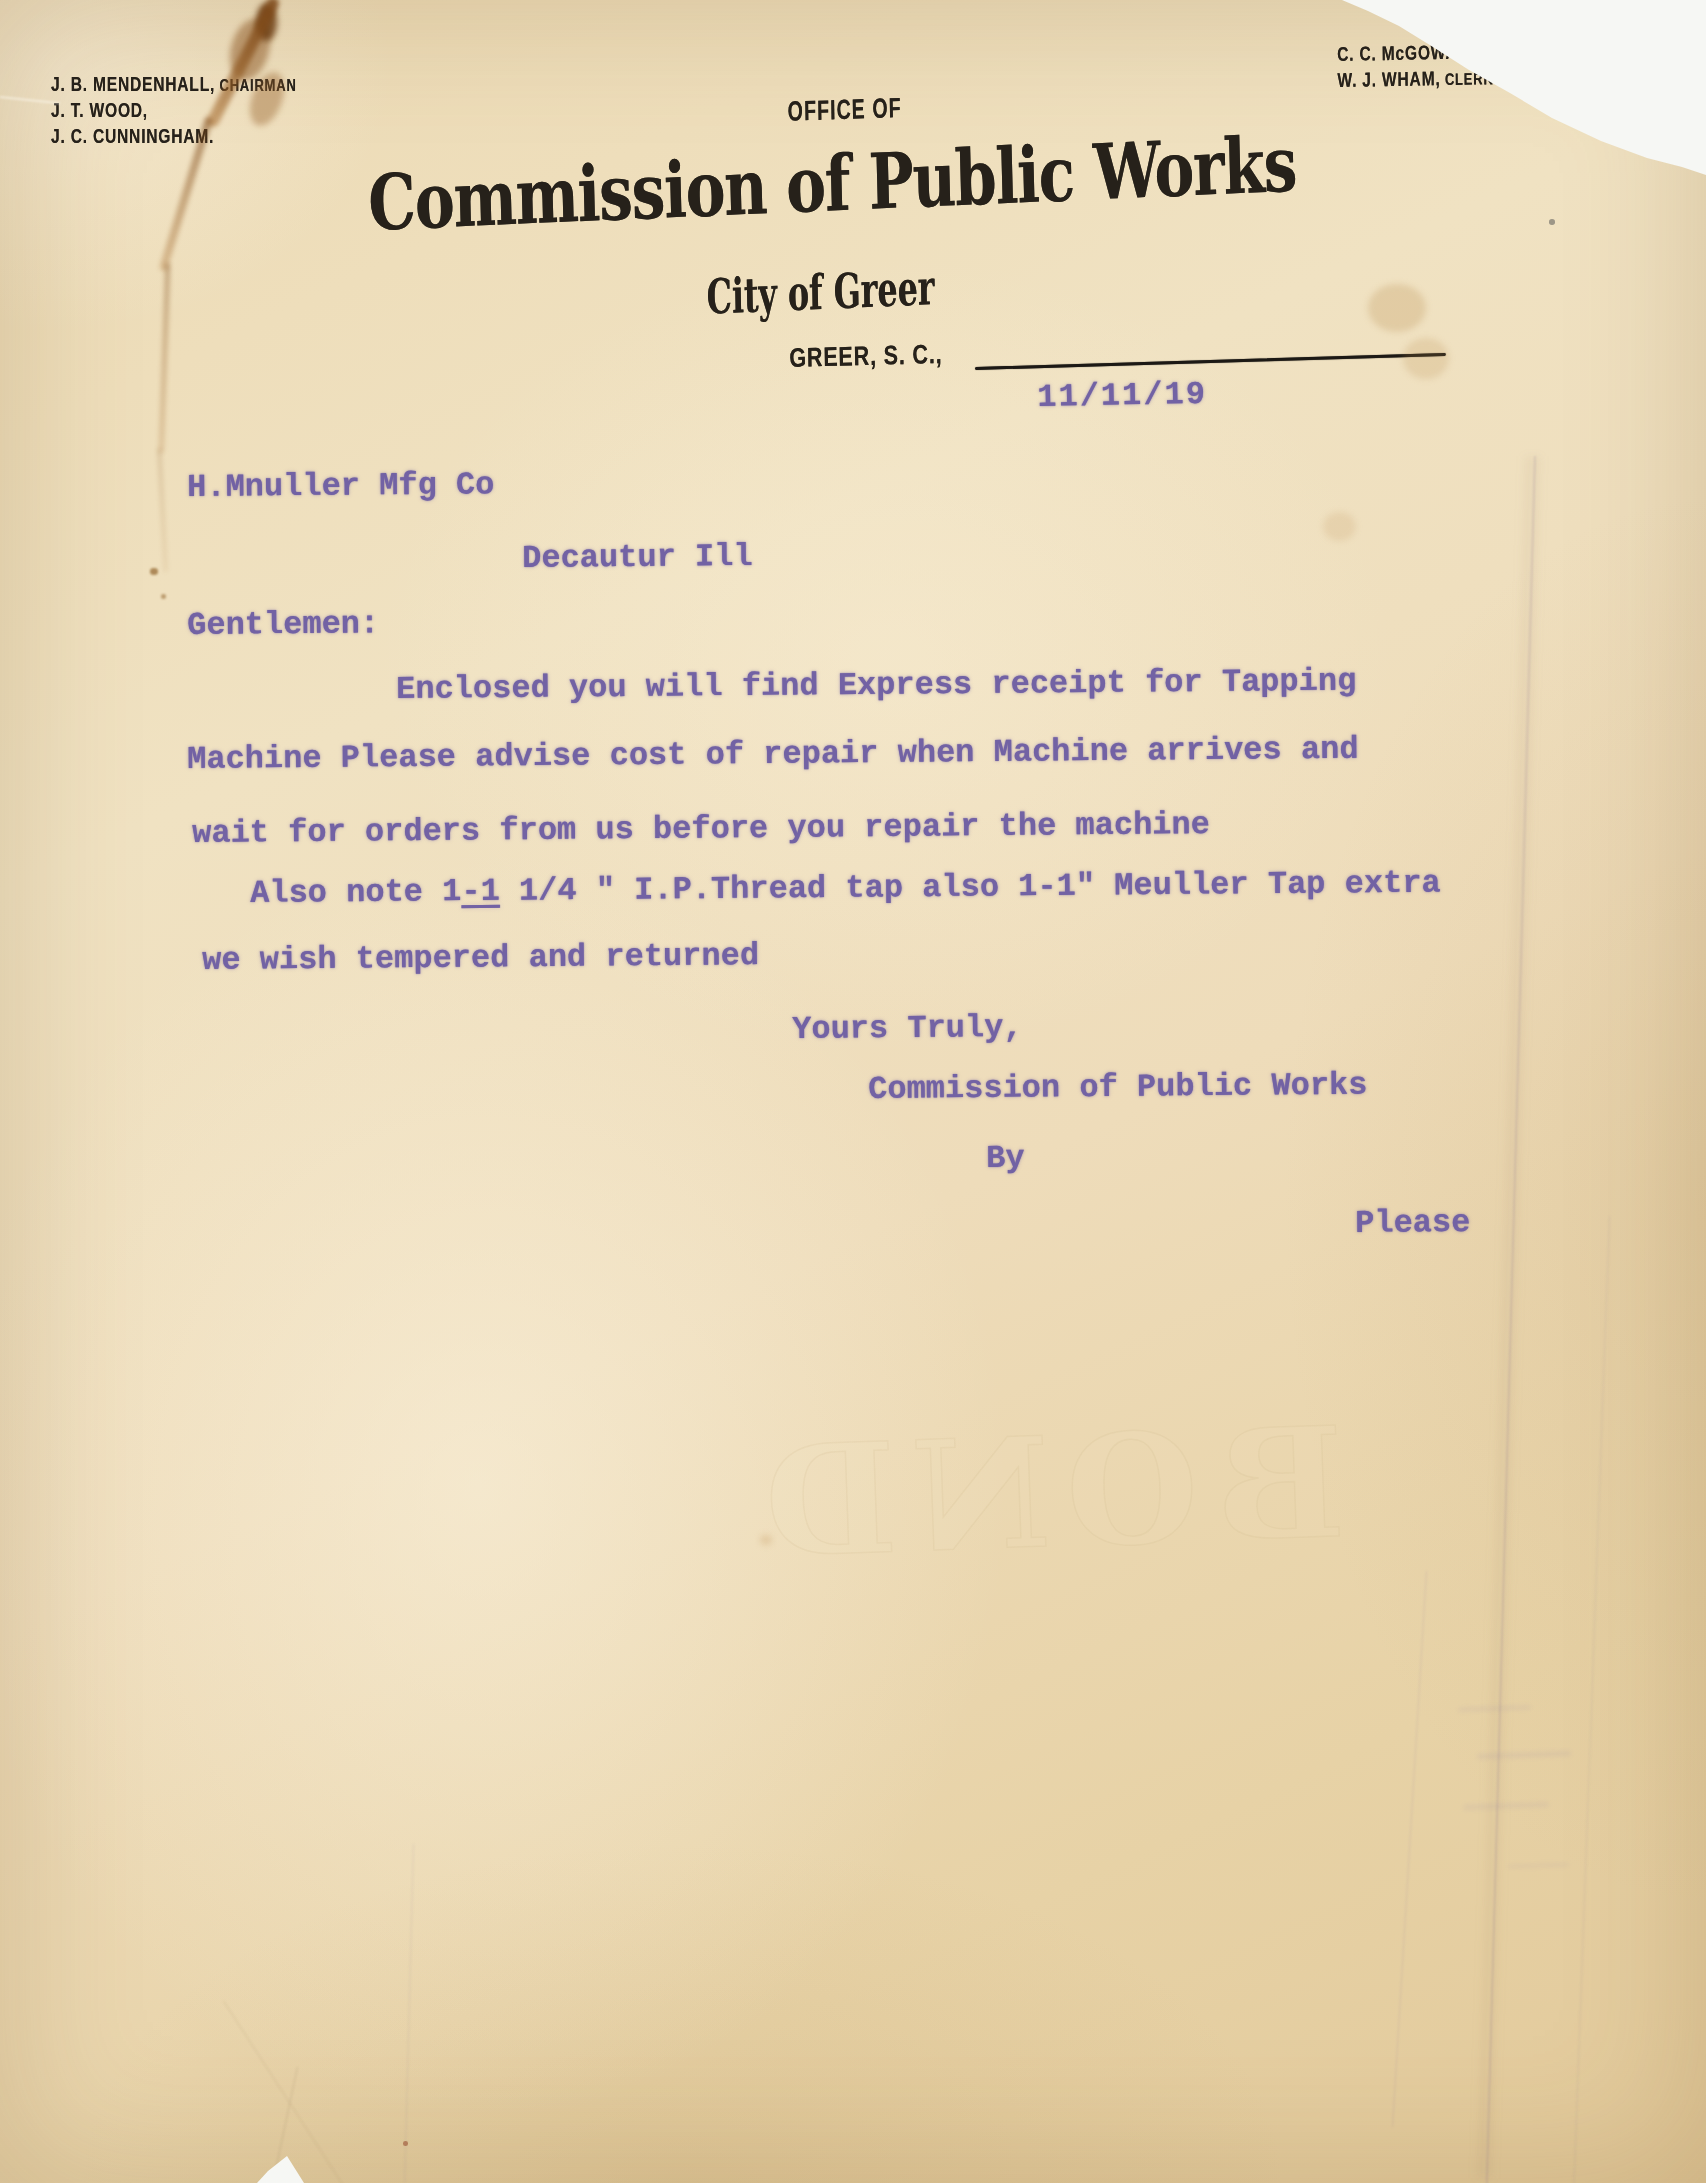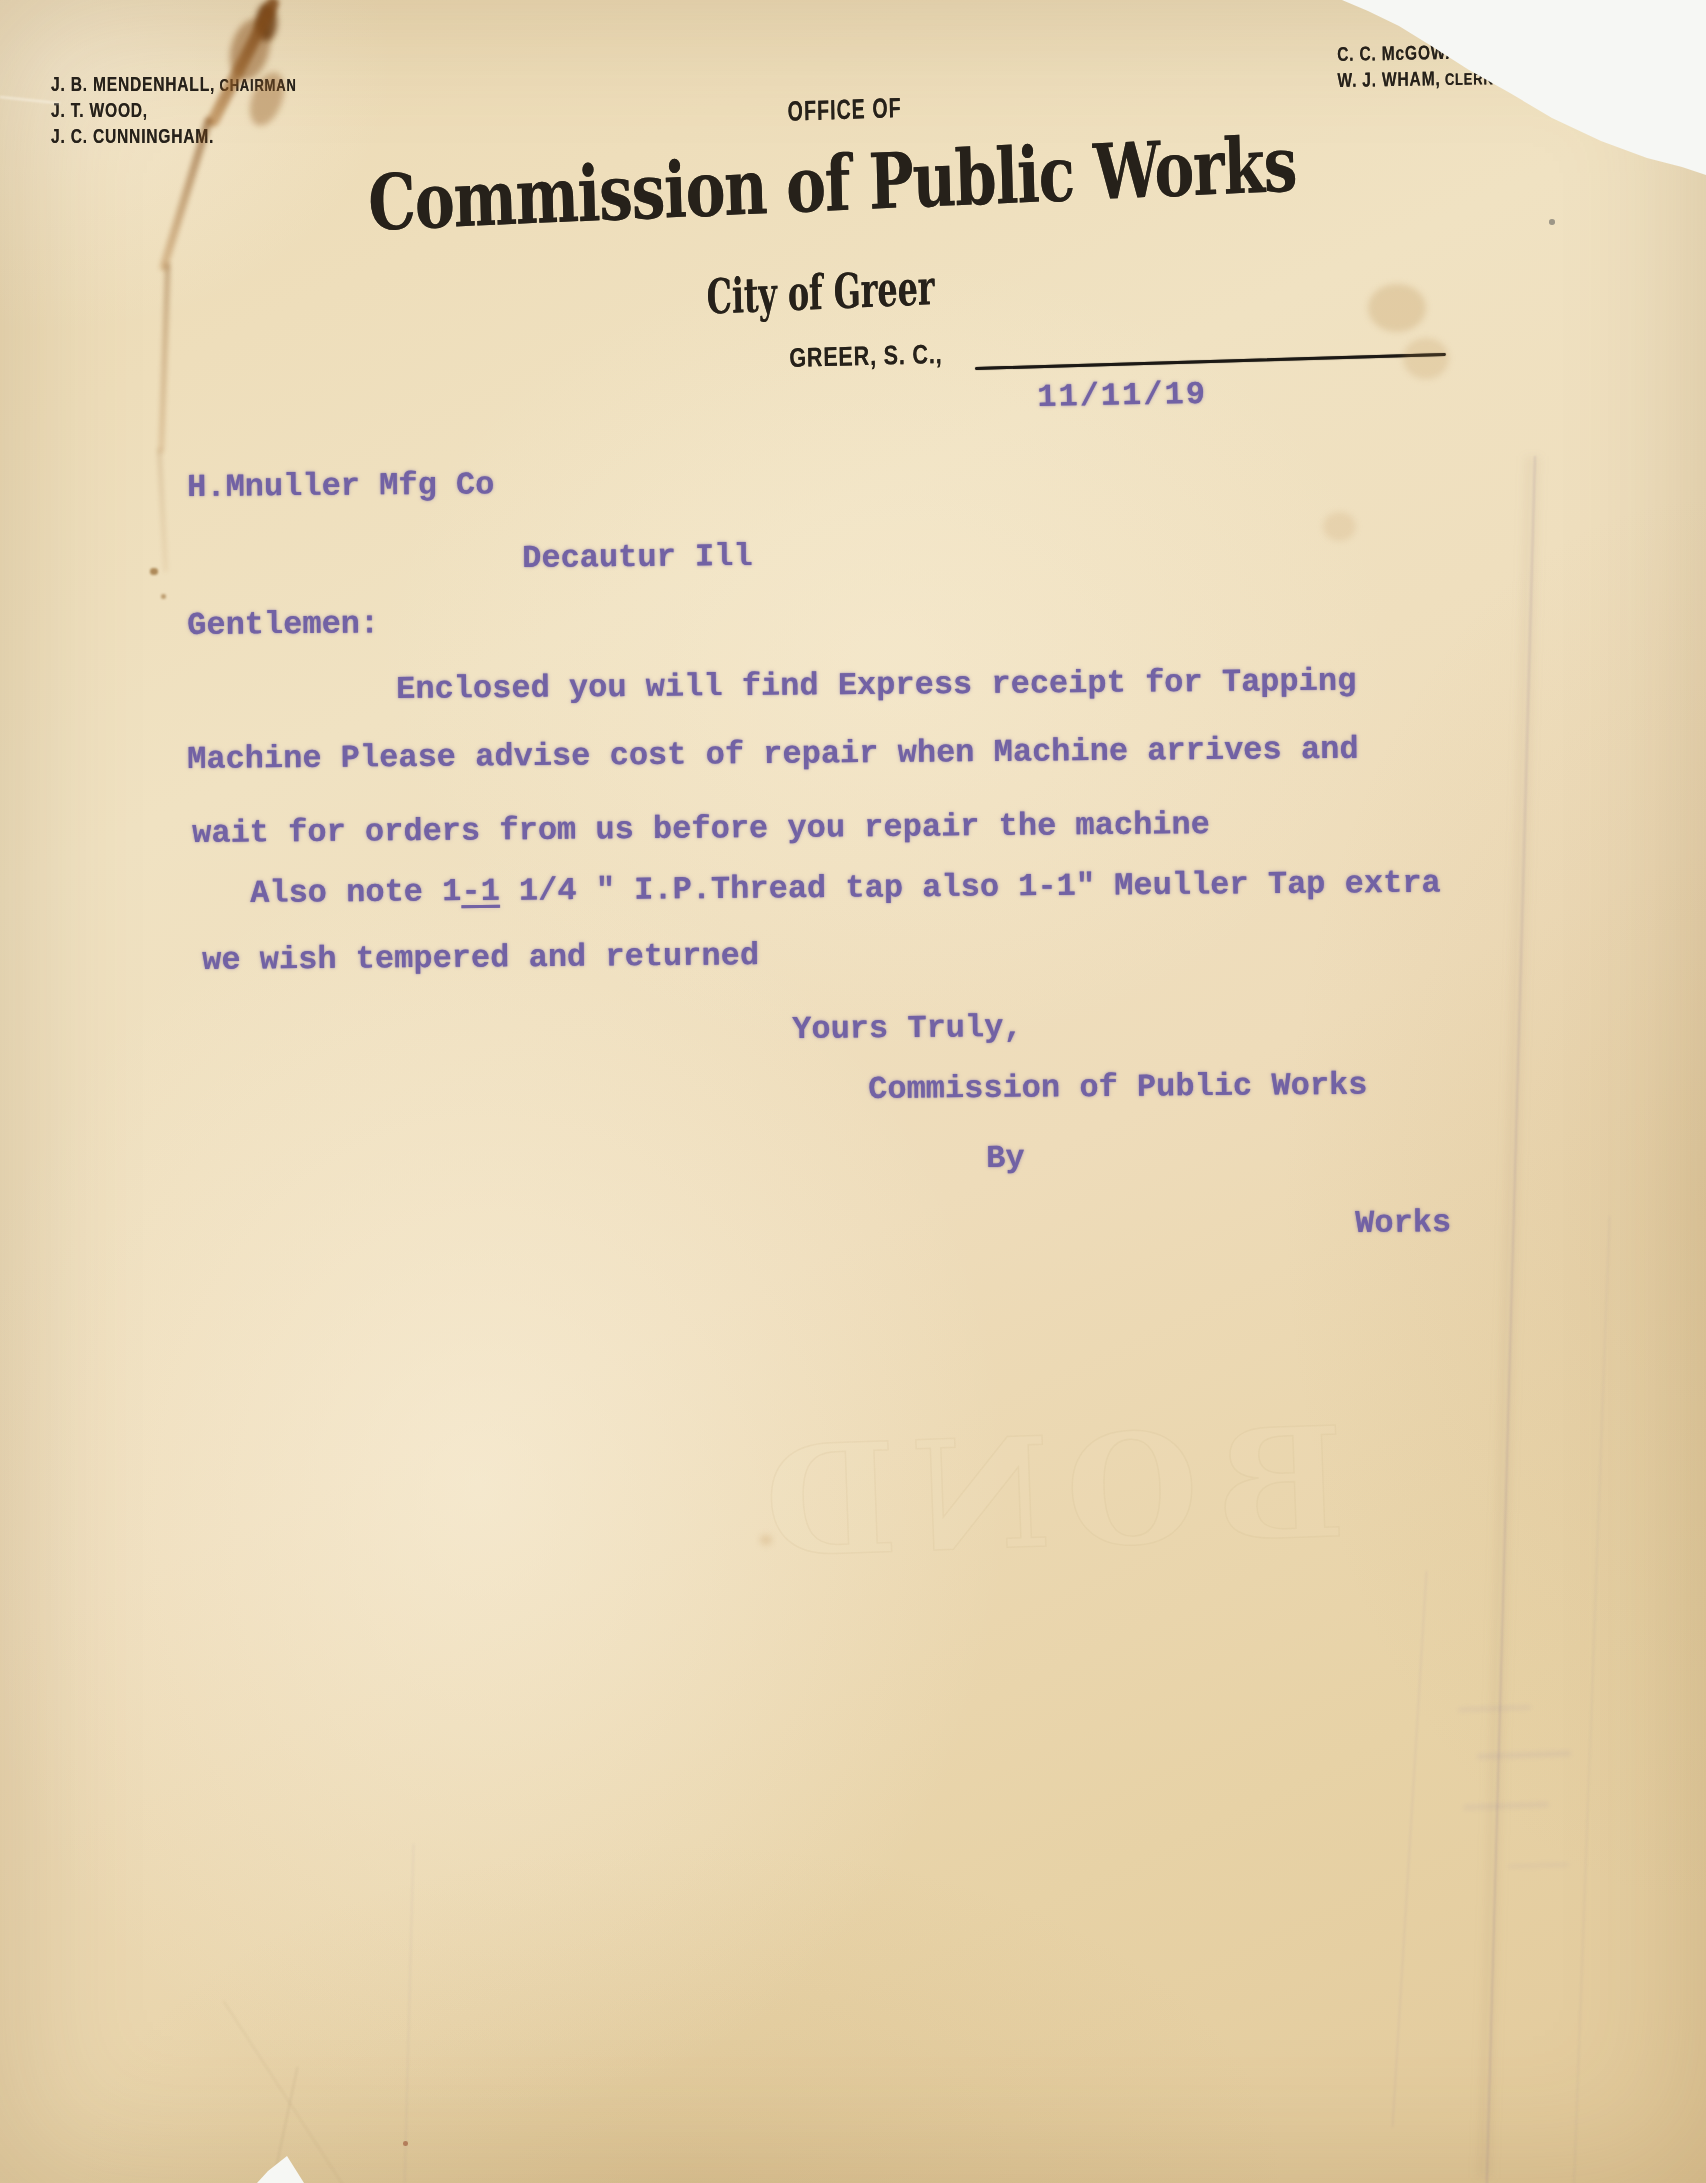--- a/index.html
+++ b/index.html
@@ -109,21 +109,21 @@
     <div class="typed" style="left:396px;top:671px;">Enclosed you will find Express receipt for Tapping</div>
     <div class="typed" style="left:187px;top:741px;">Machine Please advise cost of repair when Machine arrives and</div>
     <div class="typed" style="left:192px;top:815px;">wait for orders from us before you repair the machine</div>
 
     <div class="typed" style="left:250px;top:875px;"><span>Also note 1</span><span class="u">-1</span><span> 1/4 " I.P.Thread tap also 1-1" Meuller Tap extra</span></div>
     <div class="typed" style="left:202px;top:942px;">we wish tempered and returned</div>
 
     <div class="typed" style="left:792px;top:1011px;">Yours Truly,</div>
     <div class="typed" style="left:868px;top:1071px;">Commission of Public Works</div>
     <div class="typed" style="left:986px;top:1140px;">By</div>
-    <div class="typed" style="left:1355px;top:1205px;">Works</div>
+    <div class="typed" style="left:1355px;top:1205px;">Please</div>
 
     <div class="stain" style="left:231px;top:17.7px;width:38px;height:63px;transform:rotate(15deg);background:rgba(138,84,32,.50);"></div>
     <div class="stain" style="left:256px;top:2.5px;width:21px;height:38px;background:rgba(107,60,18,.85);"></div>
     <div class="stain" style="left:252px;top:71px;width:30px;height:56px;transform:rotate(20deg);background:rgba(148,92,38,.40);"></div>
     <div class="streak" style="left:237px;top:-10px;width:12px;height:144px;transform:rotate(27deg);"></div>
     <div class="streak" style="left:182px;top:114px;width:8px;height:160px;transform:rotate(17deg);opacity:.62;"></div>
     <div class="streak" style="left:162px;top:263px;width:5px;height:190px;transform:rotate(2deg);opacity:.45;"></div>
     <div class="streak" style="left:161px;top:448px;width:3px;height:124px;transform:rotate(-3deg);opacity:.28;"></div>
     <div class="stain" style="left:150px;top:568px;width:7.6px;height:6.6px;background:rgba(138,90,34,.65);filter:blur(1px);"></div>
     <div class="stain" style="left:161px;top:594px;width:4.6px;height:4.6px;background:rgba(138,90,34,.5);filter:blur(1px);"></div>

